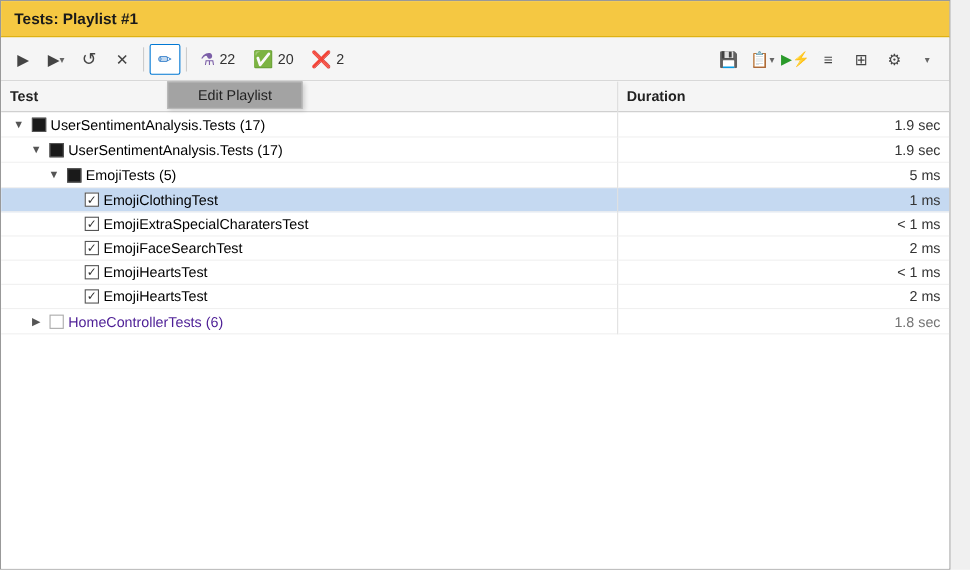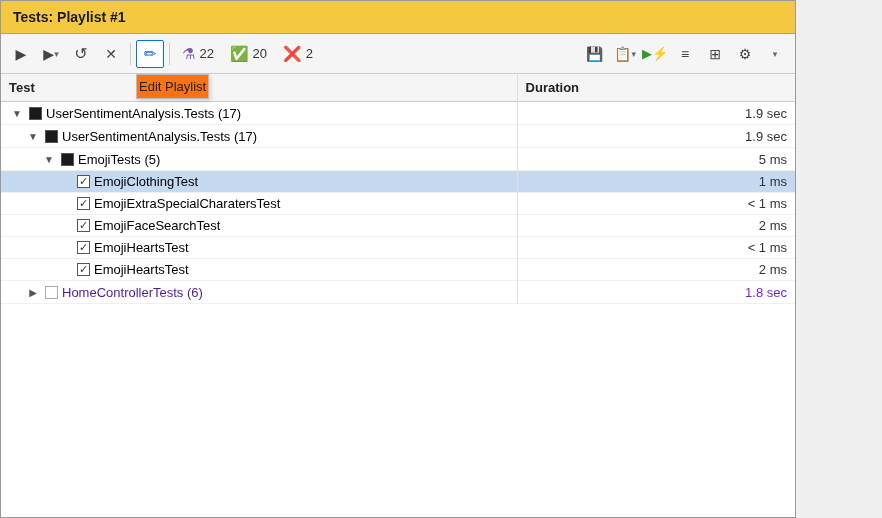--- a/index.html
+++ b/index.html
@@ -5,21 +5,21 @@
     * { box-sizing: border-box; margin: 0; padding: 0; }
     body {
       font-family: 'Segoe UI', Tahoma, Geneva, Verdana, sans-serif;
       font-size: 13px;
       background: #f0f0f0;
       width: 882px;
       height: 518px;
       overflow: hidden;
     }
     .window {
-      width: 796px;
+      width: 864px;
       height: 518px;
       border: 1px solid #999;
       display: flex;
       flex-direction: column;
       background: #fff;
     }
     .title-bar {
       background: #f5c842;
       padding: 8px 12px;
       font-size: 14px;
@@ -73,24 +73,24 @@
     .badge-flask { color: #7b5ea7; font-size: 15px; }
     .badge-check { color: #3cb83c; font-size: 15px; }
     .badge-x { color: #e02020; font-size: 15px; }
     .dropdown-arrow {
       font-size: 9px;
       color: #666;
     }
     .tooltip-popup {
       position: absolute;
       top: 34px;
-      left: 0;
-      background: #f97316;
+      left: 16px;
+      background: #a3a3a3;
       border: 1px solid #bbb;
-      padding: 4px 2px;
+      padding: 4px 27px;
       font-size: 13px;
       color: #222;
       white-space: nowrap;
       z-index: 100;
       box-shadow: 2px 2px 4px rgba(0,0,0,0.15);
     }
     .tree-area {
       flex: 1;
       overflow: auto;
       background: #fff;
@@ -392,18 +392,18 @@
             <td>
               <div class="tree-cell">
                 <span style="display: inline-flex; align-items: center;">
                   <span class="spacer"></span>
                 </span>
                 <span class="expand-btn">▶</span>
                 <span style="width: 13px; height: 13px; border: 1px solid rgb(170, 170, 170); background: rgb(255, 255, 255); display: inline-flex; margin: 0px 4px; flex-shrink: 0;"></span>
                 <span class="row-label-dim">HomeControllerTests (6)</span>
               </div>
             </td>
-            <td style="color: #6d28d9;">1.8 sec</td>
+            <td style="color: #737373;">1.8 sec</td>
           </tr>
         </tbody>
     </table>
   </div>
 </div>
 
 </body></html>

